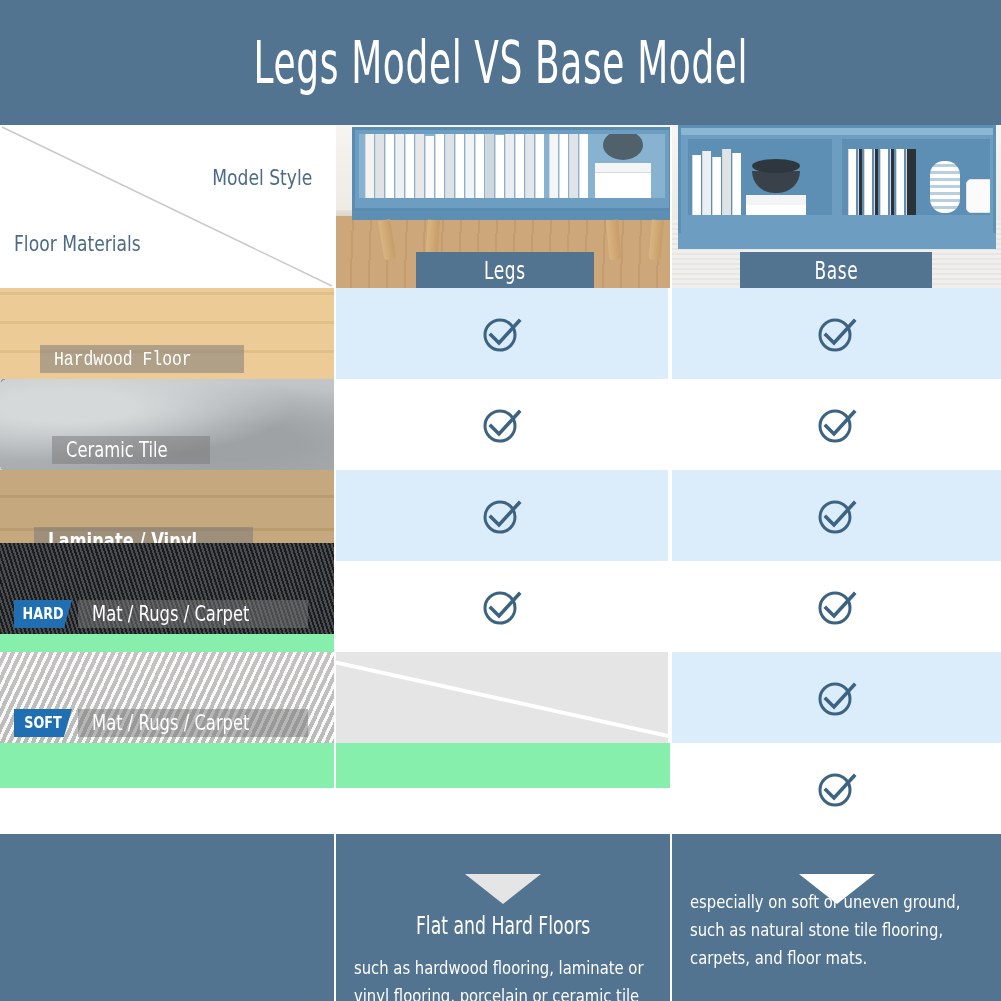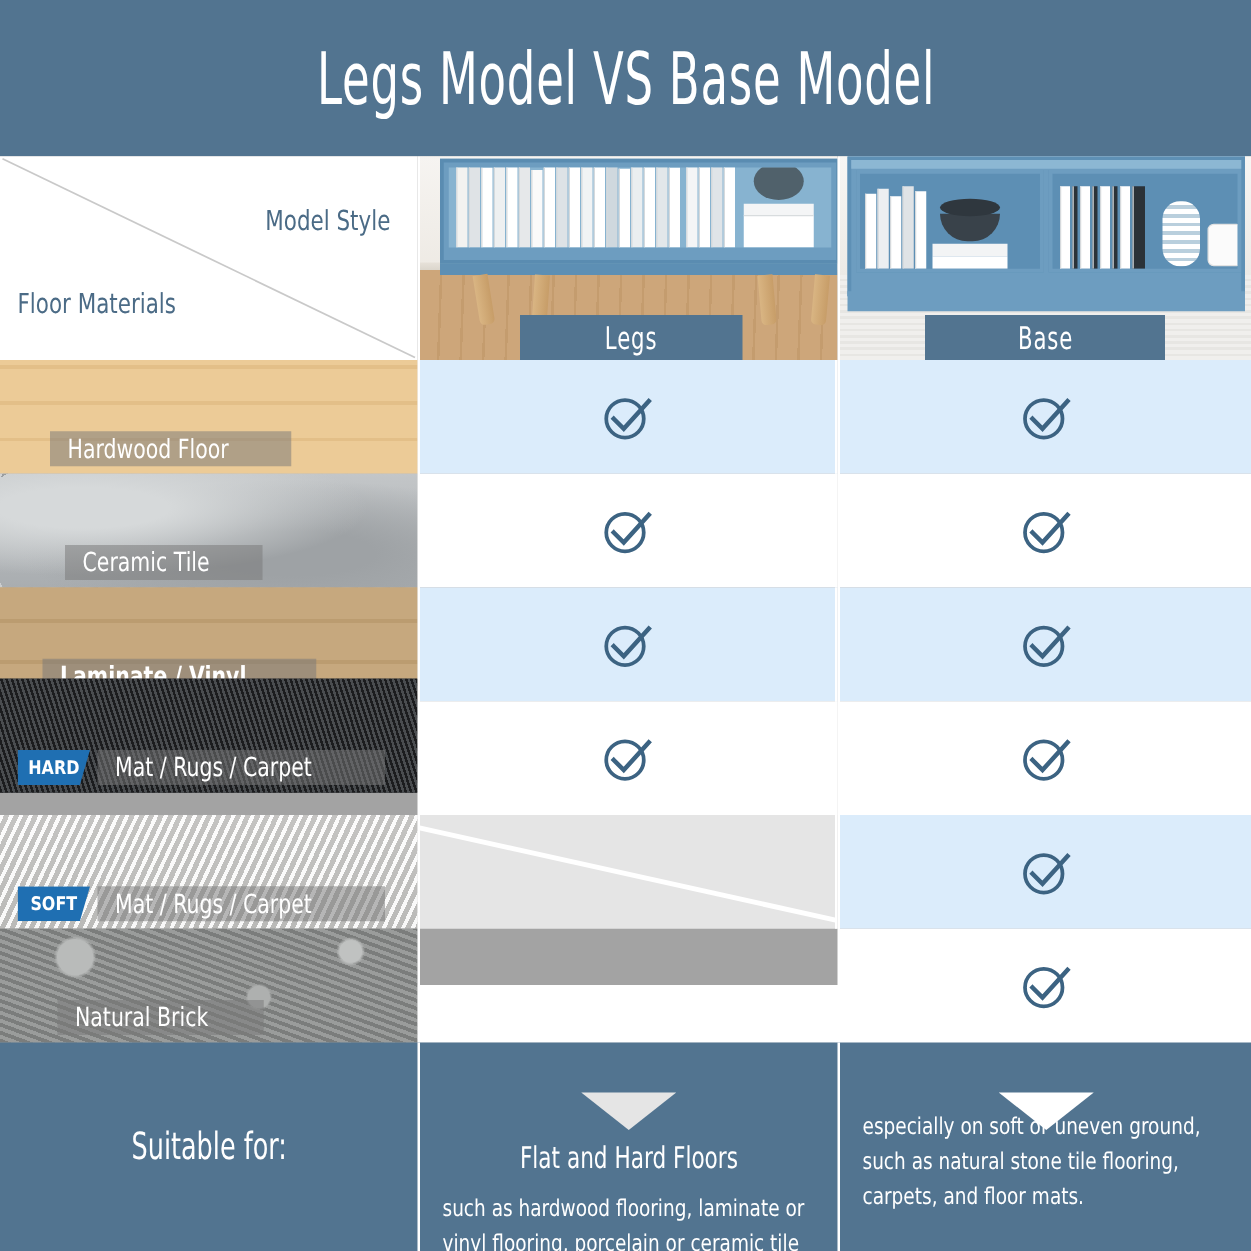--- a/index.html
+++ b/index.html
@@ -5,21 +5,21 @@
   * { box-sizing: border-box; margin: 0; padding: 0; }
   html, body {
     width: 1001px; height: 1001px;
     font-family: "Liberation Sans", sans-serif;
     background: #ffffff;
     overflow: hidden;
   }
   #sheet {
     position: relative;
     width: 1001px; height: 788px;
-    background: #a3a3a3;
+    background: #86efac;
   }
 
   
   #title-bar {
     position: absolute; left: 0; top: 0;
     width: 1001px; height: 125px;
     background: #527490;
     display: flex; align-items: center; justify-content: center;
   }
   #title-text {
@@ -328,21 +328,21 @@
       <div class="leg" style="left:92px;  top:95px; transform:rotate(4deg);"></div>
       <div class="leg" style="left:270px; top:95px; transform:rotate(-5deg);"></div>
       <div class="leg" style="left:316px; top:95px; transform:rotate(5deg);"></div>
     </div>
     <div class="hdr-pill" id="pill-legs">
       <span>Legs</span>
     </div>
   </div>
 
   <div class="mat-cell tex-hardwood" style="top:288px;">
-    <div class="mat-label" style="left:40px;">
+    <div class="mat-label" style="left:40px;font-family:Liberation Mono, monospace;">
       <span class="lbl-text">Hardwood Floor</span>
     </div>
   </div>
   <div class="data-cell col2 row-odd" style="top:288px;">
     <svg class="check-icon" viewBox="0 0 48 48">
       <circle cx="22" cy="25" r="15" fill="none" stroke="#3c6382" stroke-width="3"></circle>
       <polyline points="13,25 21,33 41,11" fill="none" stroke="#3c6382" stroke-width="3.6" stroke-linecap="square"></polyline>
     </svg>
   </div>
   <div class="data-cell col3 row-odd" style="top:288px; border-right:none;">
@@ -418,40 +418,32 @@
     </div>
   </div>
   <div class="data-cell col2 cell-na" style="top:652px;"></div>
   <div class="data-cell col3 row-odd" style="top:652px; border-right:none;">
     <svg class="check-icon" viewBox="0 0 48 48">
       <circle cx="22" cy="25" r="15" fill="none" stroke="#3c6382" stroke-width="3"></circle>
       <polyline points="13,25 21,33 41,11" fill="none" stroke="#3c6382" stroke-width="3.6" stroke-linecap="square"></polyline>
     </svg>
   </div>
 
-  <div class="mat-cell tex-brick" style="top:743px;">
-    <div class="mat-label" style="left:46px;">
-      <span class="lbl-text">Natural Brick</span>
-    </div>
-  </div>
   <div class="data-cell col2 cell-na" style="top:743px;"></div>
   <div class="data-cell col3 row-even" style="top:743px; border-right:none;">
     <svg class="check-icon" viewBox="0 0 48 48">
       <circle cx="22" cy="25" r="15" fill="none" stroke="#3c6382" stroke-width="3"></circle>
       <polyline points="13,25 21,33 41,11" fill="none" stroke="#3c6382" stroke-width="3.6" stroke-linecap="square"></polyline>
     </svg>
   </div>
 
   <div class="vline" style="left:334px; top:125px; height:709px;"></div>
   <div class="vline" style="left:670px; top:125px; height:709px;"></div>
 
   <div id="footer">
-    <div id="suitable-label">
-      <span>Suitable for:</span>
-    </div>
 
     <div class="footer-col" id="footer-col-legs">
       <div class="notch" id="notch-legs"></div>
       <div class="footer-head">
         <span>Flat and Hard Floors</span>
       </div>
       <div class="footer-body">such as hardwood flooring, laminate or vinyl flooring, porcelain or ceramic tile flooring.</div>
     </div>
 
     <div class="footer-col" id="footer-col-base">

